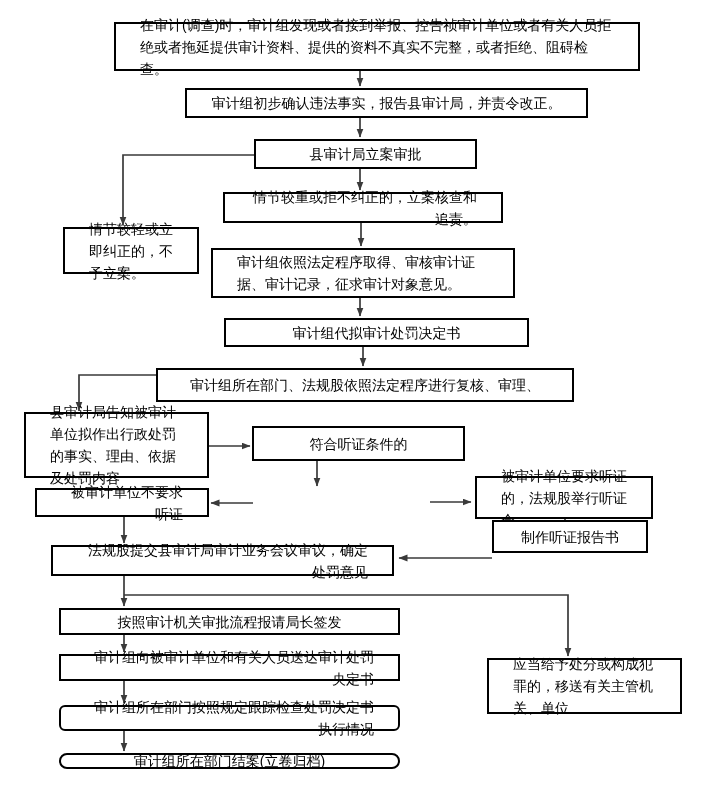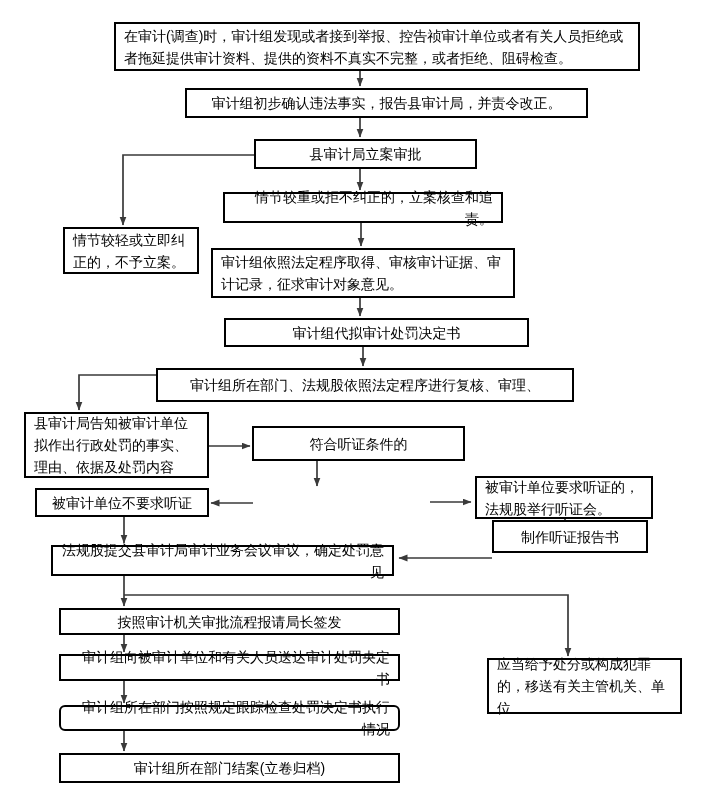--- a/index.html
+++ b/index.html
@@ -21,21 +21,21 @@
   .node {
     position: absolute;
     box-sizing: border-box;
     border: 2px solid #000000;
     background: #ffffff;
     display: flex;
     align-items: center;
     font-size: 14px;
     line-height: 22px;
     letter-spacing: 0px;
-    padding: 1px 8px;
+    padding: 1px 24px;
   }
   .node.center {
     justify-content: center;
     text-align: right;
   }
   .node.left {
     justify-content: flex-start;
     text-align: left;
   }
 </style>
@@ -82,16 +82,16 @@
   <div class="node center" style="left: 156px; top: 368px; width: 418px; height: 34px;">审计组所在部门、法规股依照法定程序进行复核、审理、</div>
   <div class="node left" style="left: 24px; top: 412px; width: 185px; height: 66px;">县审计局告知被审计单位拟作出行政处罚的事实、理由、依据及处罚内容</div>
   <div class="node center" style="left: 252px; top: 426px; width: 213px; height: 35px;">符合听证条件的</div>
   <div class="node center" style="left: 35px; top: 488px; width: 174px; height: 29px;">被审计单位不要求听证</div>
   <div class="node left" style="left: 475px; top: 476px; width: 178px; height: 43px;">被审计单位要求听证的，法规股举行听证会。</div>
   <div class="node center" style="left: 492px; top: 520px; width: 156px; height: 33px;">制作听证报告书</div>
   <div class="node center" style="left: 51px; top: 545px; width: 343px; height: 31px;">法规股提交县审计局审计业务会议审议，确定处罚意见</div>
   <div class="node center" style="left: 59px; top: 608px; width: 341px; height: 27px;">按照审计机关审批流程报请局长签发</div>
   <div class="node center" style="left: 59px; top: 654px; width: 341px; height: 27px;">审计组向被审计单位和有关人员送达审计处罚央定书</div>
   <div class="node center" style="left: 59px; top: 705px; width: 341px; height: 26px; border-radius: 6px;">审计组所在部门按照规定跟踪检查处罚决定书执行情况</div>
-  <div class="node center" style="left: 59px; top: 753px; width: 341px; height: 30px;">审计组所在部门结案(立卷归档)</div>
+  <div class="node center" style="left: 59px; top: 753px; width: 341px; height: 16px; border-radius: 9px;">审计组所在部门结案(立卷归档)</div>
   <div class="node left" style="left: 487px; top: 658px; width: 195px; height: 56px;">应当给予处分或构成犯罪的，移送有关主管机关、单位</div>
 
 </div>
 
 </body></html>

